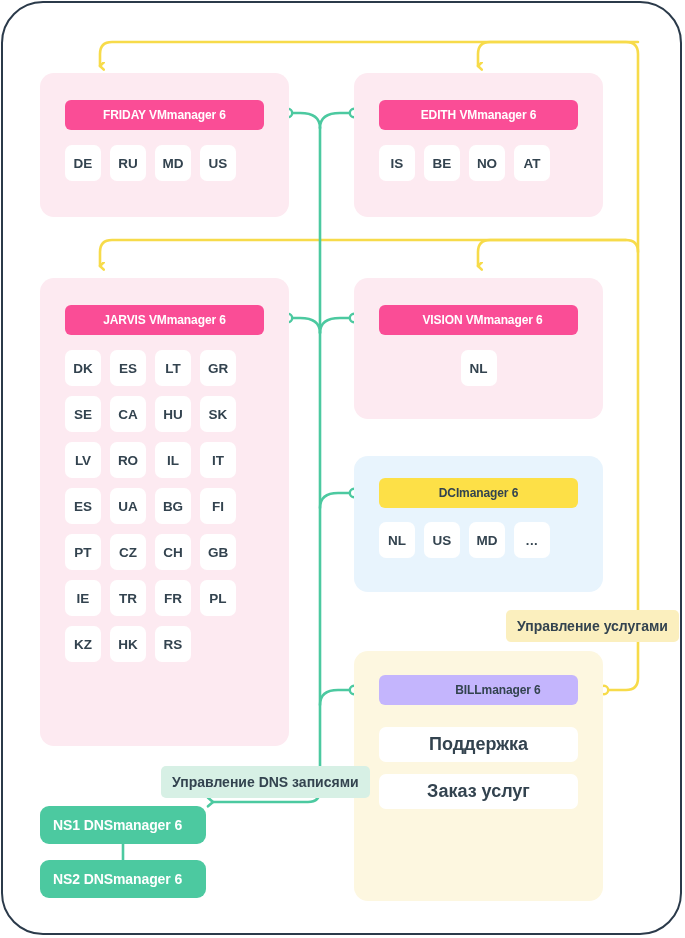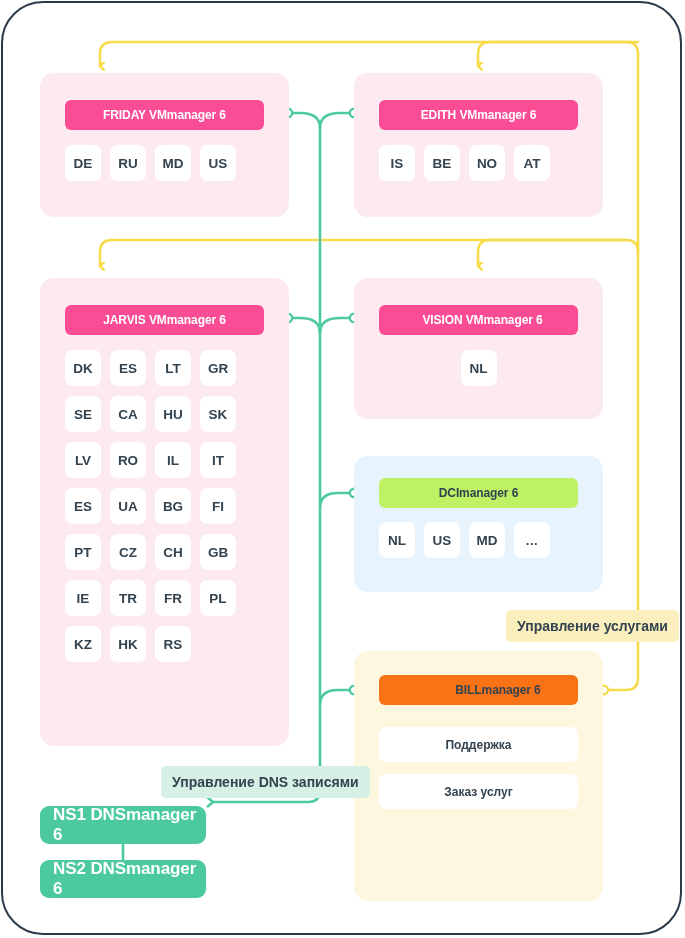--- a/index.html
+++ b/index.html
@@ -62,22 +62,22 @@
     display: flex;
     align-items: center;
     justify-content: center;
     font-size: 12px;
     font-weight: bold;
     letter-spacing: -0.1px;
     box-sizing: border-box;
     white-space: nowrap;
   }
   .card-header.magenta { background: #fa4d96; color: #ffffff; }
-  .card-header.sky     { background: #bef264; color: #33434f; }
-  .card-header.gold    { background: #f97316; color: #33434f; padding-left: 39px; }
+  .card-header.sky     { background: #fde047; color: #33434f; }
+  .card-header.gold    { background: #c4b5fd; color: #33434f; padding-left: 39px; }
 
   
   .chips {
     position: absolute;
     left: 25px;
     top: 72px;
     display: flex;
     flex-wrap: wrap;
     gap: 10px 9px;
     align-items: center;
@@ -107,36 +107,36 @@
     gap: 12px;
   }
   .row-item {
     width: 199px;
     height: 35px;
     background: #ffffff;
     border-radius: 7px;
     display: flex;
     align-items: center;
     justify-content: center;
-    font-size: 12px;
+    font-size: 18px;
     font-weight: bold;
     color: #33434f;
     box-sizing: border-box;
   }
 
   
   .dns-box {
     position: absolute;
     background: #4cc9a0;
     color: #ffffff;
     border-radius: 9px;
     display: flex;
     align-items: center;
     padding-left: 13px;
-    font-size: 17px;
+    font-size: 14px;
     font-weight: bold;
     box-sizing: border-box;
     letter-spacing: -0.1px;
   }
 
   
   .pill {
     position: absolute;
     height: 32px;
     border-radius: 5px;

